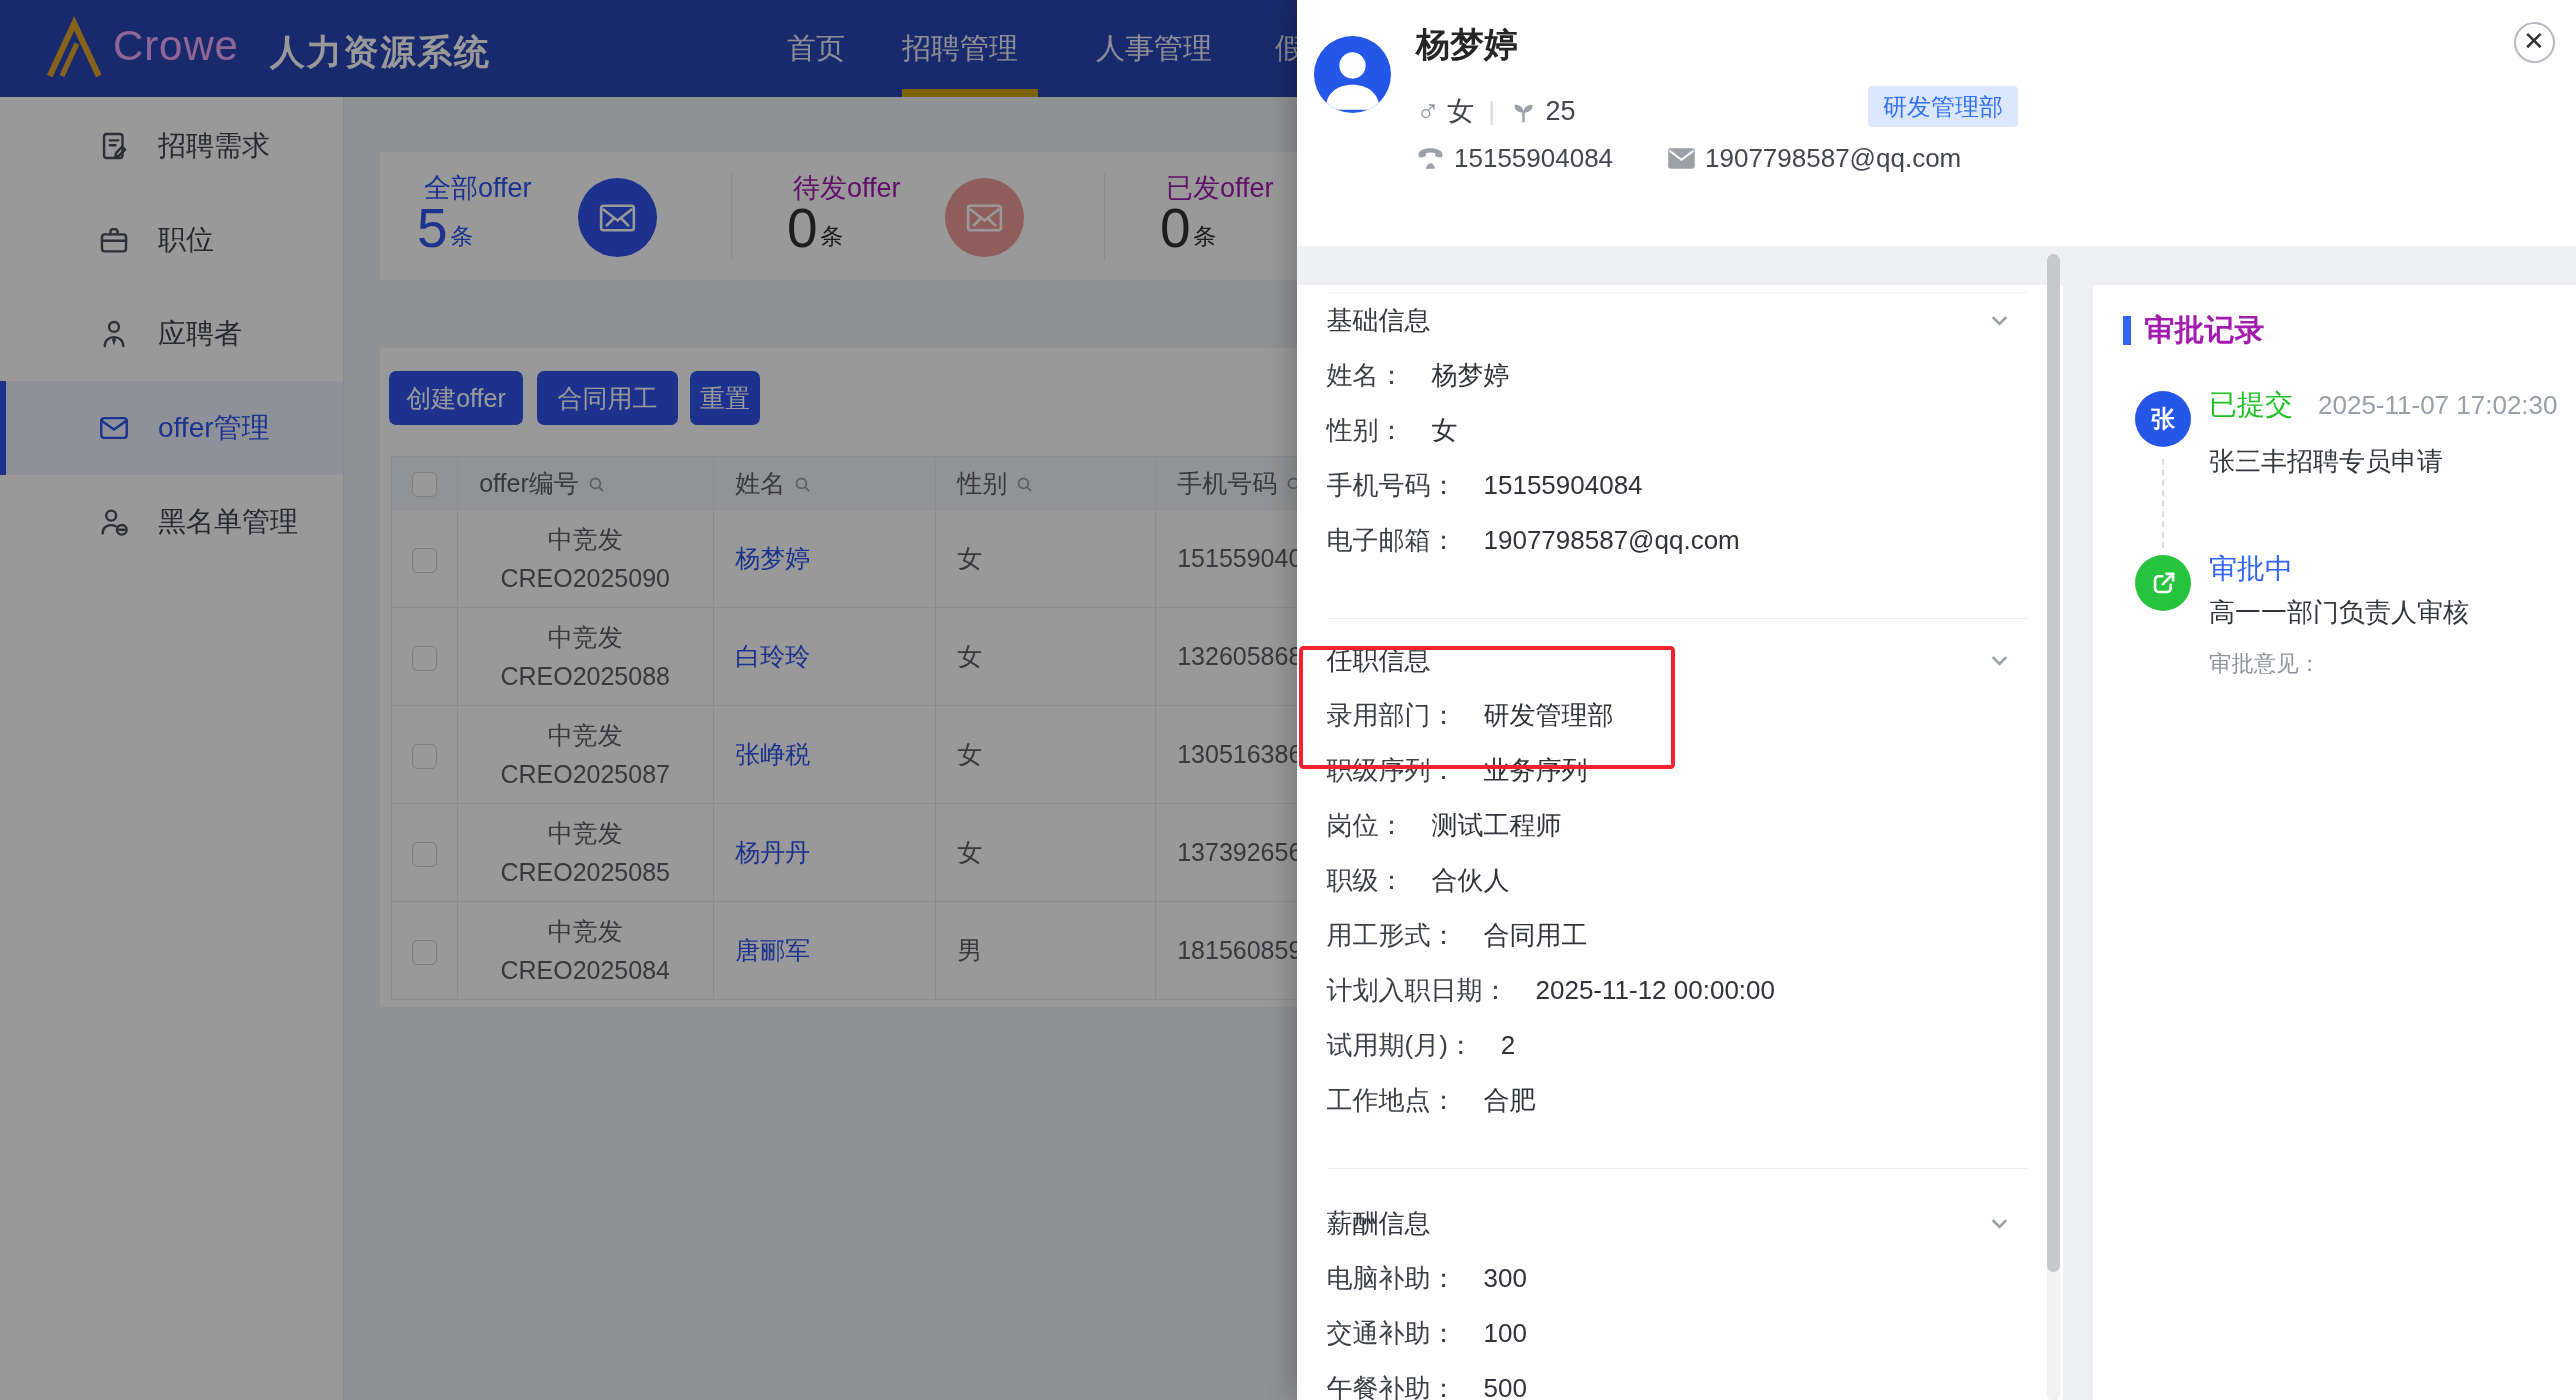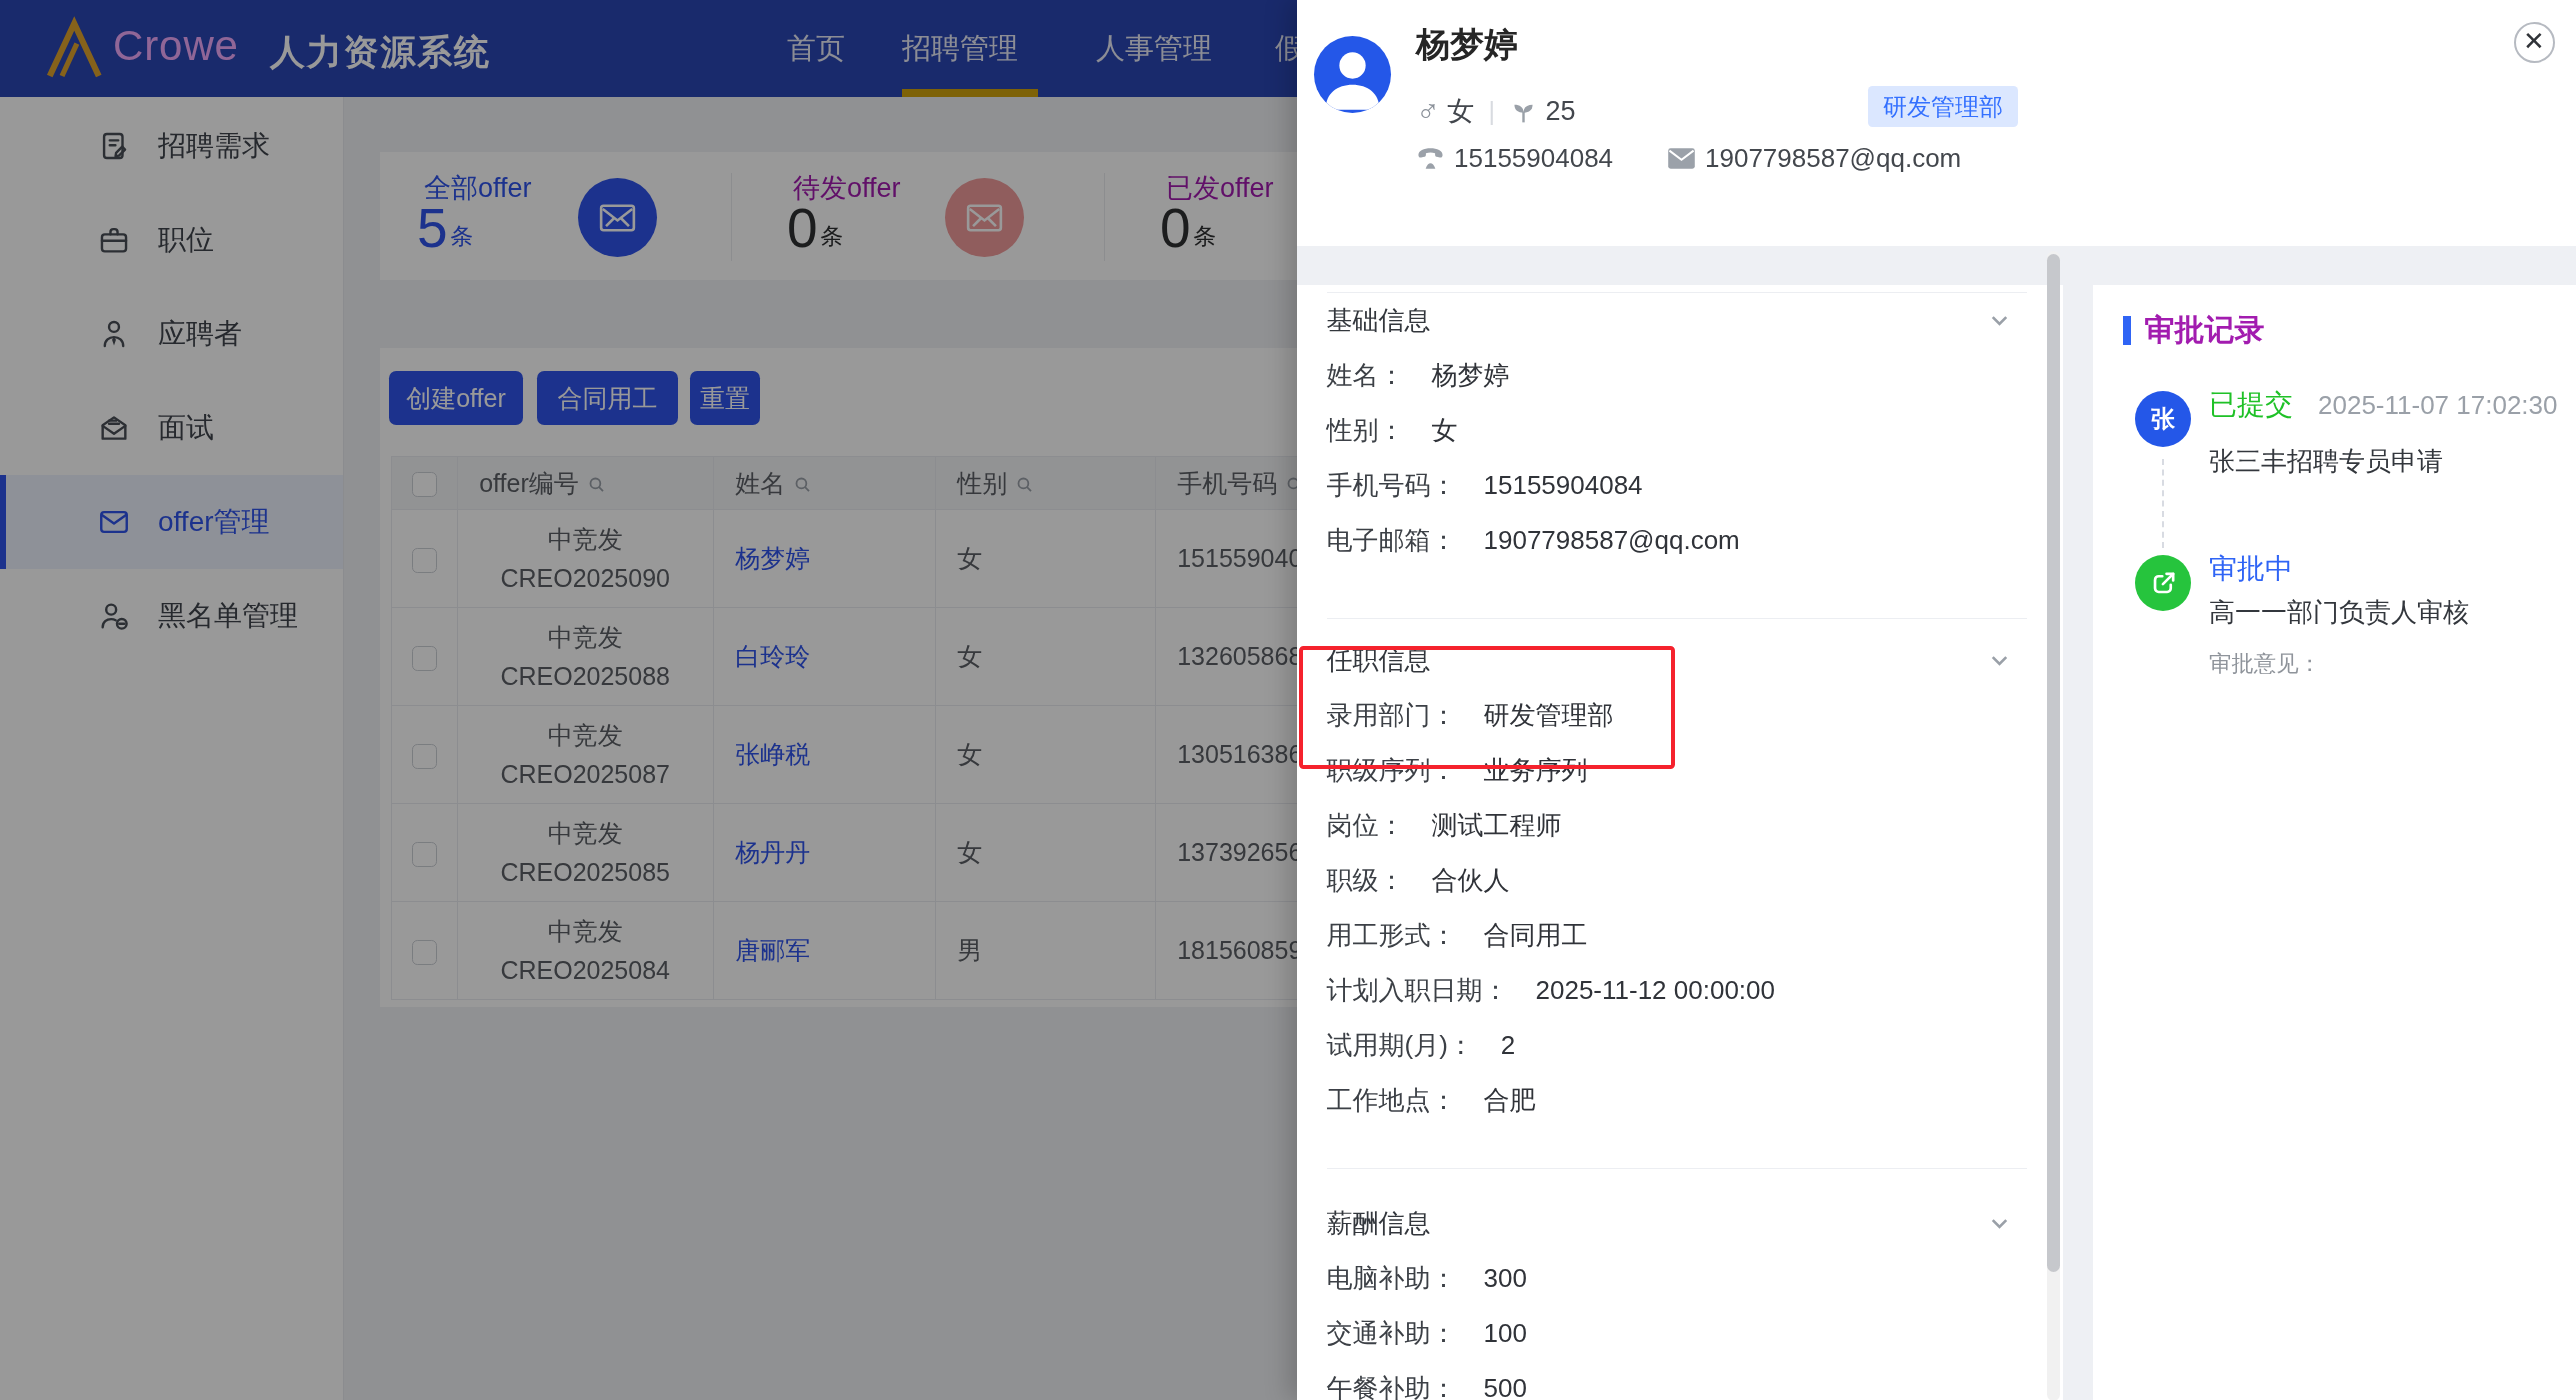--- a/index.html
+++ b/index.html
@@ -140,28 +140,20 @@
         </svg>
       <span>职位</span>
     </div>
     <div class="sb-item">
       <svg viewBox="0 0 24 24">
           <circle cx="12" cy="7" r="3.5"></circle>
           <path d="M5.5 20.5 c0-4 3-6.3 6.5-6.3 s6.5 2.3 6.5 6.3"></path>
           <path class="fillp" d="M12 14.2 l-1.4 1.8 1.4 4.2 1.4-4.2 z"></path>
         </svg>
       <span>应聘者</span>
-    </div>
-    <div class="sb-item">
-      <svg viewBox="0 0 24 24">
-          <path d="M4 10 L12 4.5 L20 10 V19.5 H4 Z"></path>
-          <path d="M4 10.5 l8 5.5 8-5.5"></path>
-          <path d="M8.5 9 h7 M8.5 6.8 h5"></path>
-        </svg>
-      <span>面试</span>
     </div>
     <div class="sb-item active">
       <svg viewBox="0 0 24 24">
           <rect x="3" y="5" width="18" height="14" rx="2"></rect>
           <path d="M3.5 7 L12 13 L20.5 7"></path>
         </svg>
       <span>offer管理</span>
     </div>
     <div class="sb-item">
       <svg viewBox="0 0 24 24">

